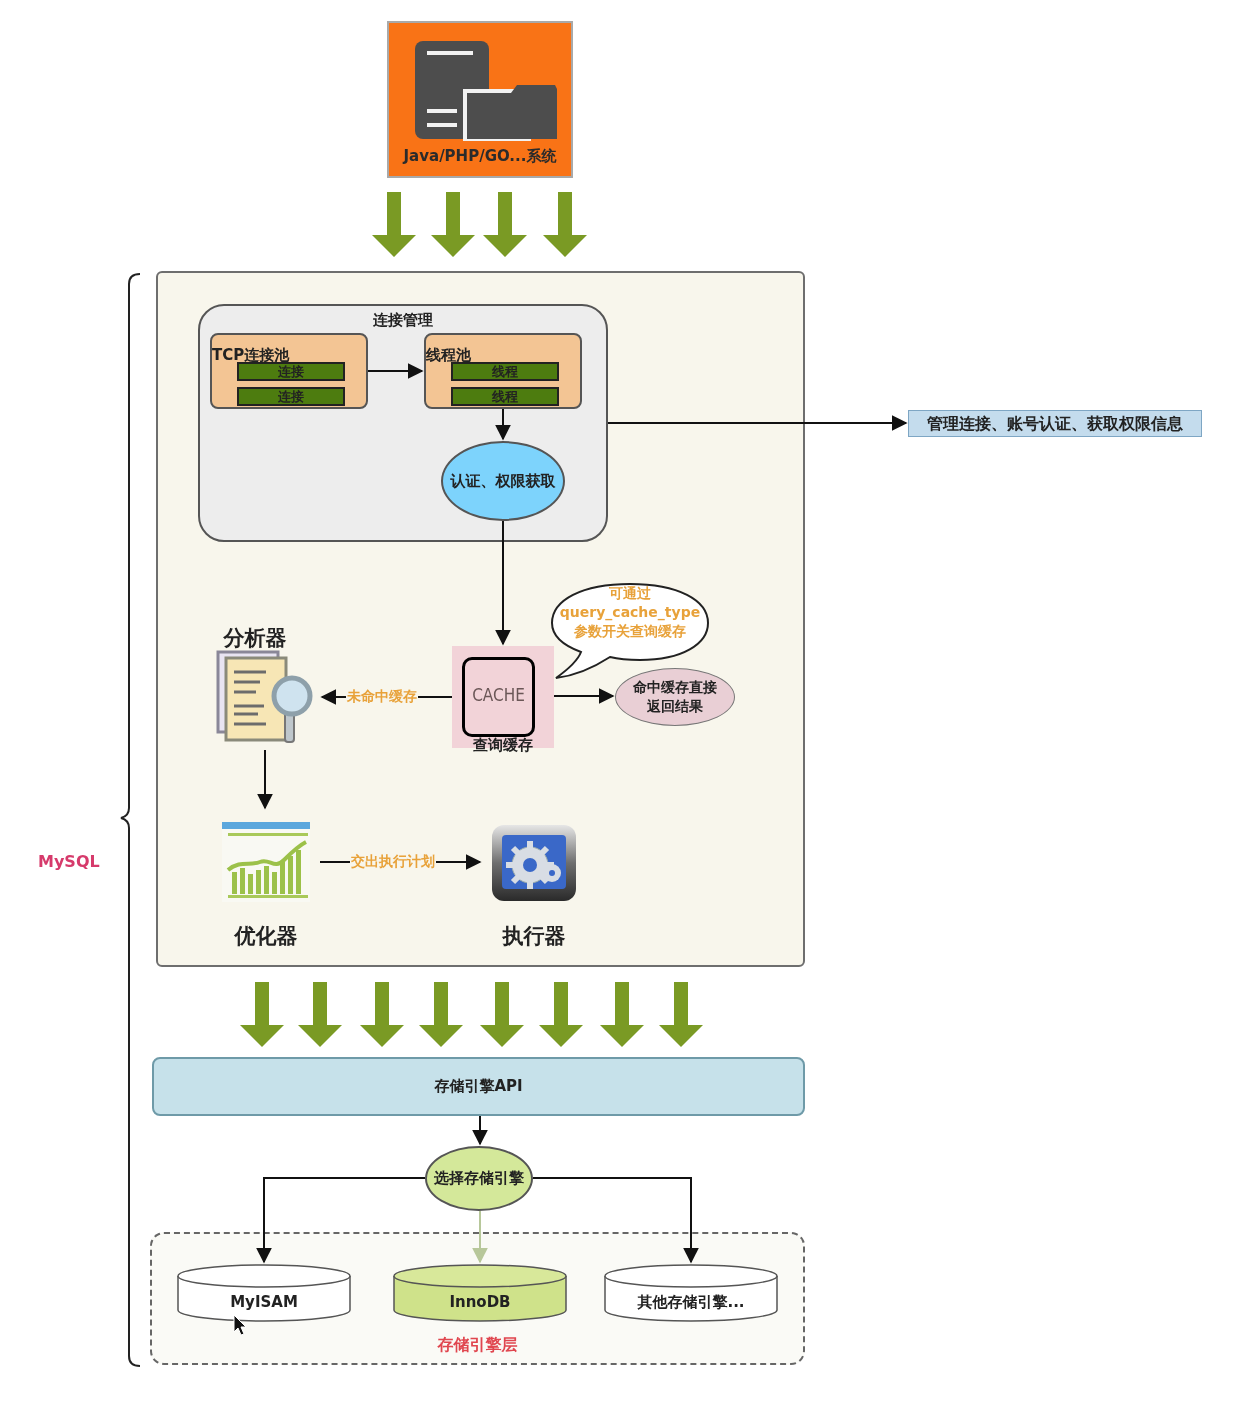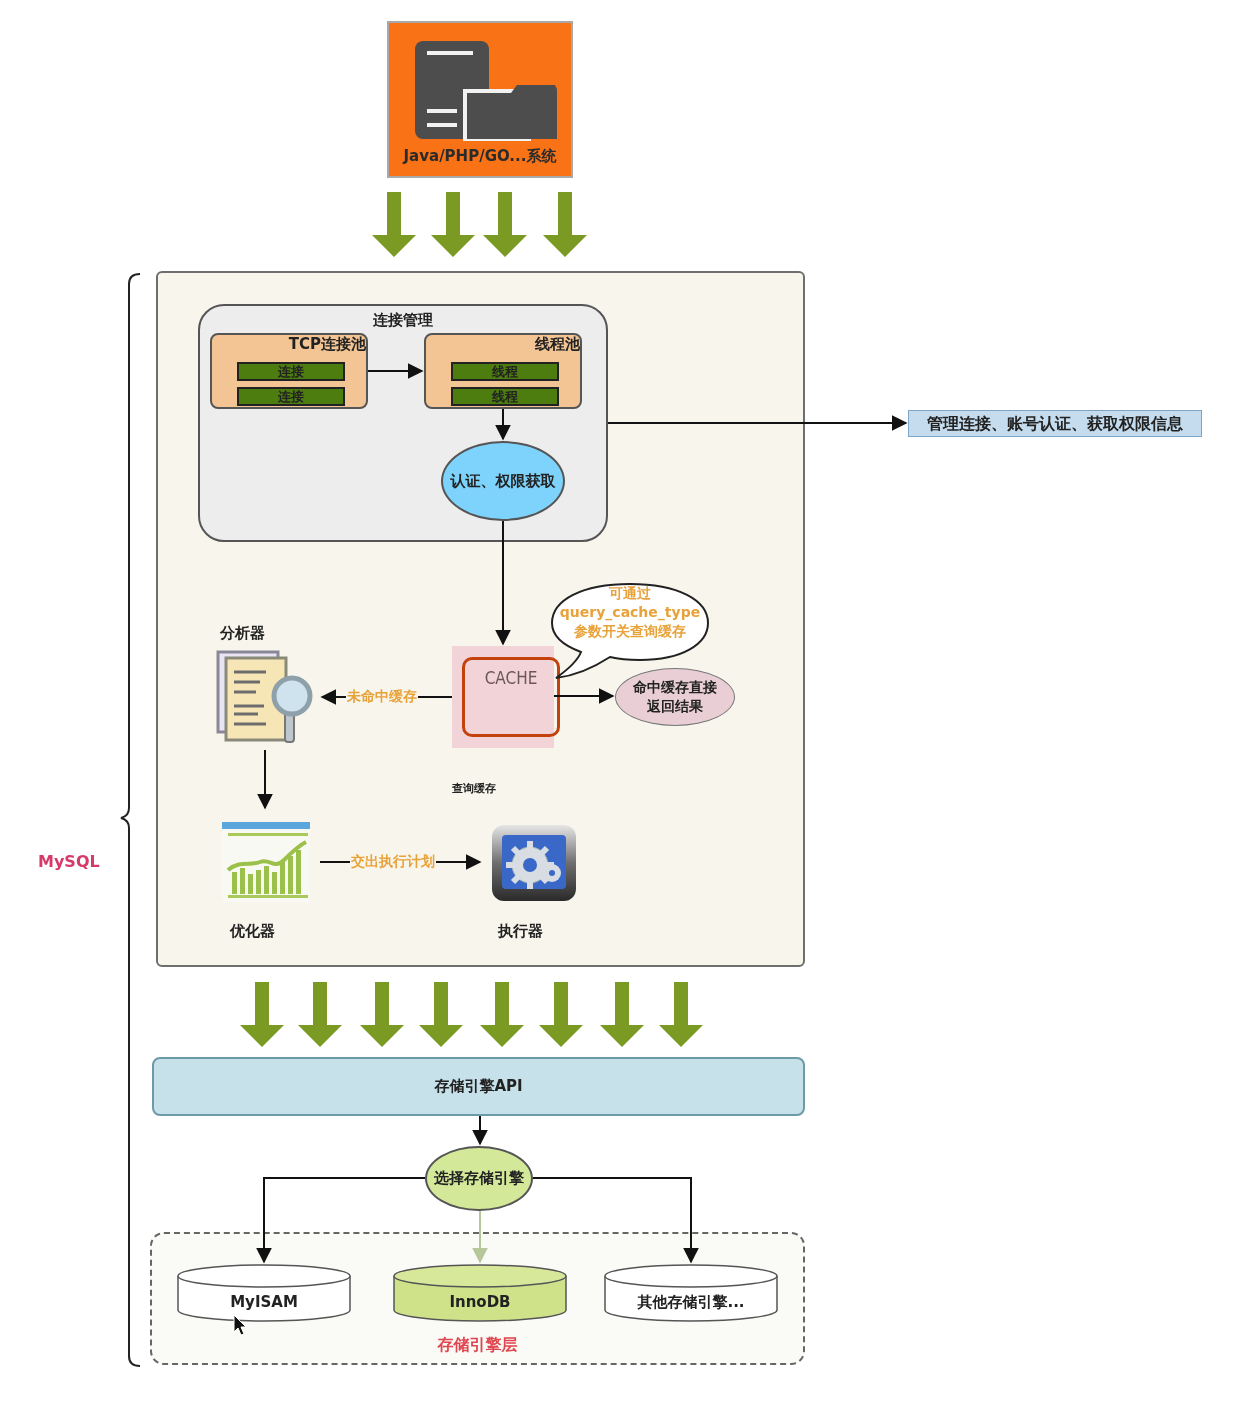--- a/index.html
+++ b/index.html
@@ -14,42 +14,42 @@
 
   
   #mysql-box { left:156px; top:271px; width:649px; height:696px; background:#f8f6ec;
     border:2px solid #6e6e6e; border-radius:6px; box-sizing:border-box; }
 
   #conn-box { left:198px; top:304px; width:410px; height:238px; background:#ededed;
     border:2px solid #555; border-radius:26px; box-sizing:border-box; }
   #conn-title { left:198px; top:311px; width:410px; text-align:center; font-size:15px; font-weight:bold; }
 
   .pool { background:#f3c594; border:2px solid #555; border-radius:8px; box-sizing:border-box; }
-  .pool-title { text-align:right; font-size:15px; font-weight:bold; margin-top:0; }
+  .pool-title { text-align:left; font-size:15px; font-weight:bold; margin-top:11px; }
   .slot { position:absolute; left:25px; width:108px; height:19px; background:#4d7c0f;
     border:2px solid #222; box-sizing:border-box; text-align:center; font-size:13px; line-height:15px; font-weight:bold; }
 
   #auth-ellipse { left:441px; top:441px; width:124px; height:80px; background:#7dd3fc;
     border:2px solid #555; border-radius:50%; box-sizing:border-box; display:flex; align-items:center; justify-content:center;
     font-size:15px; font-weight:bold; }
 
   #info-label { left:908px; top:410px; width:294px; height:27px; background:#c4dced; border:1px solid #7ea6c4;
     box-sizing:border-box; font-size:16px; font-weight:bold; text-align:center; line-height:25px; }
 
   #cache-bg { left:452px; top:646px; width:102px; height:102px; background:#f2d3d8; }
-  #cache-inner { left:462px; top:657px; width:98px; height:80px; border:3px solid #c2410c; border-radius:10px; box-sizing:border-box;
-    text-align:center; font-size:17px; color:#6b5757; padding-top:8px; font-family:"DejaVu Sans Condensed","DejaVu Sans",sans-serif; }
-  #cache-label { left:452px; top:781px; width:102px; text-align:left; font-size:11px; font-weight:bold; }
+  #cache-inner { left:462px; top:657px; width:73px; height:80px; border:3px solid #000000; border-radius:10px; box-sizing:border-box;
+    text-align:center; font-size:17px; color:#6b5757; padding-top:25px; font-family:"DejaVu Sans Condensed","DejaVu Sans",sans-serif; }
+  #cache-label { left:452px; top:736px; width:102px; text-align:center; font-size:15px; font-weight:bold; }
 
   #hit-ellipse { left:615px; top:668px; width:120px; height:58px; background:#e9cfd5; border:1px solid #777;
     border-radius:50%; box-sizing:border-box; text-align:center; font-size:14px; font-weight:bold; line-height:19px; padding-top:9px; }
 
   .orange-text { color:#e8a23a; font-weight:bold; font-size:14px; }
 
-  .comp-label { font-size:15px; font-weight:bold; }
+  .comp-label { font-size:21px; font-weight:bold; text-align:center; }
 
   #api-bar { left:152px; top:1057px; width:653px; height:59px; background:#c6e1ea; border:2px solid #6e9aa8; border-radius:8px;
     box-sizing:border-box; text-align:center; line-height:55px; font-size:15px; font-weight:bold; }
 
   #select-ellipse { left:425px; top:1146px; width:108px; height:65px; background:#d4e89a; border:2px solid #555; border-radius:50%;
     box-sizing:border-box; display:flex; align-items:center; justify-content:center; font-size:15px; font-weight:bold; }
 
   #engine-layer { left:150px; top:1232px; width:655px; height:133px; border:2px dashed #666; border-radius:14px; box-sizing:border-box; background:#fafaf6; }
   #engine-layer-label { left:150px; top:1335px; width:655px; text-align:center; color:#e0464f; font-size:16px; font-weight:bold; }
 

